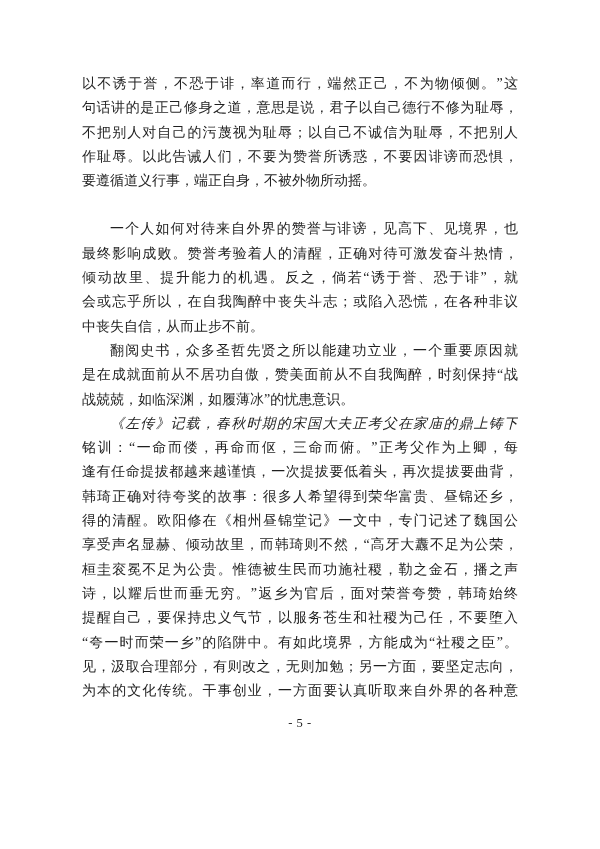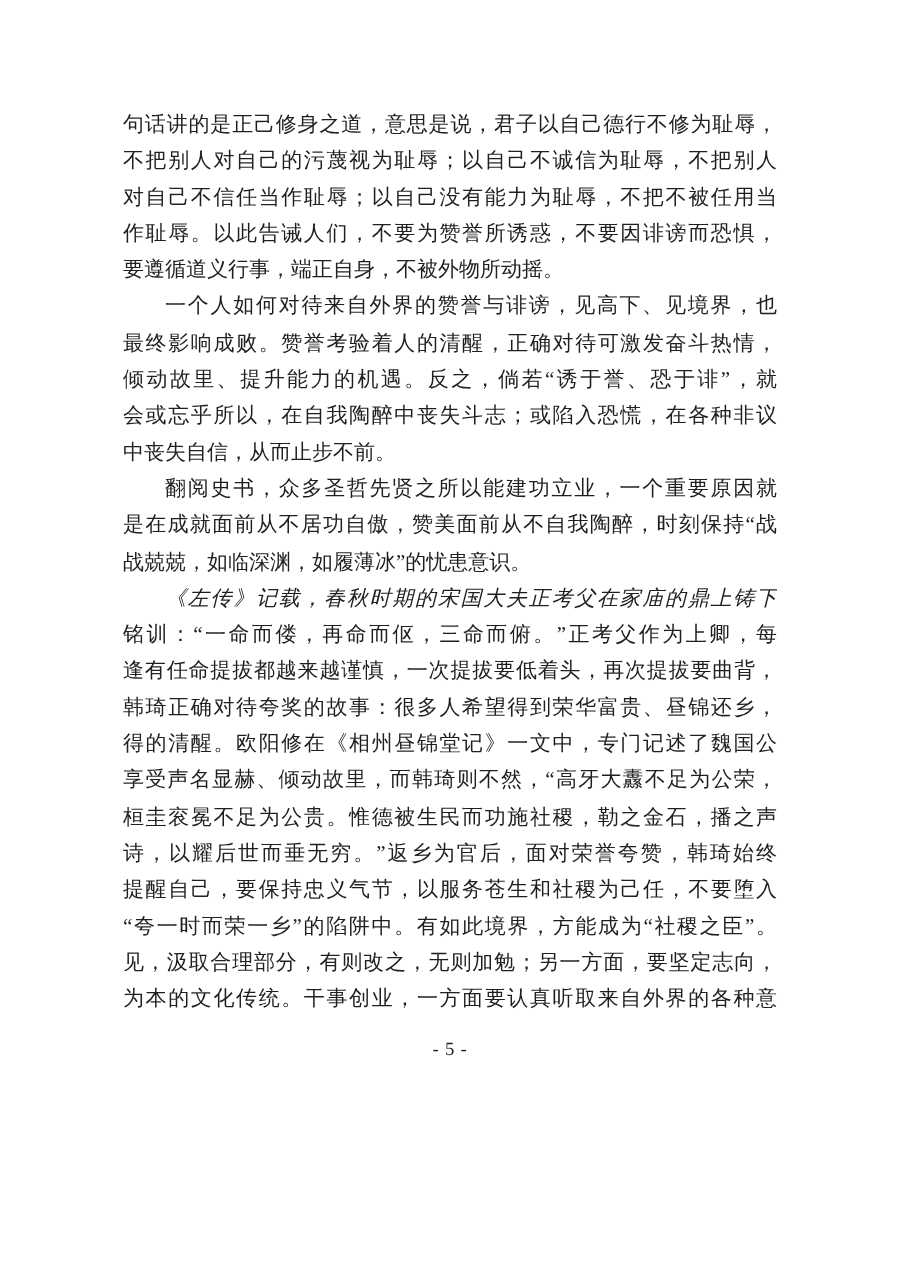--- a/index.html
+++ b/index.html
@@ -44,28 +44,28 @@
     color: #1f1f1f;
     letter-spacing: 0.5px;
   }
 </style>
 </head>
 <body>
 
 <div class="page">
   <div class="text-body">
       <div class="paragraph">
+        <div class="line">以不诱于誉，不恐于诽，率道而行，端然正己，不为物倾侧。”这</div>
         <div class="line">句话讲的是正己修身之道，意思是说，君子以自己德行不修为耻辱，</div>
         <div class="line">不把别人对自己的污蔑视为耻辱；以自己不诚信为耻辱，不把别人</div>
-        <div class="line">对自己不信任当作耻辱；以自己没有能力为耻辱，不把不被任用当</div>
         <div class="line">作耻辱。以此告诫人们，不要为赞誉所诱惑，不要因诽谤而恐惧，</div>
         <div class="line short">要遵循道义行事，端正自身，不被外物所动摇。</div>
       </div>
       <div class="paragraph">
-        <div class="line" style="text-indent: 2em;">一个人如何对待来自外界的赞誉与诽谤，见高下、见境界，也</div>
+        <div class="line" style="text-indent: 2em; margin-top: 24px;">一个人如何对待来自外界的赞誉与诽谤，见高下、见境界，也</div>
         <div class="line">最终影响成败。赞誉考验着人的清醒，正确对待可激发奋斗热情，</div>
         <div class="line">倾动故里、提升能力的机遇。反之，倘若“诱于誉、恐于诽”，就</div>
         <div class="line">会或忘乎所以，在自我陶醉中丧失斗志；或陷入恐慌，在各种非议</div>
         <div class="line short">中丧失自信，从而止步不前。</div>
       </div>
       <div class="paragraph">
         <div class="line" style="text-indent: 2em;">翻阅史书，众多圣哲先贤之所以能建功立业，一个重要原因就</div>
         <div class="line">是在成就面前从不居功自傲，赞美面前从不自我陶醉，时刻保持“战</div>
         <div class="line short">战兢兢，如临深渊，如履薄冰”的忧患意识。</div>
       </div>

